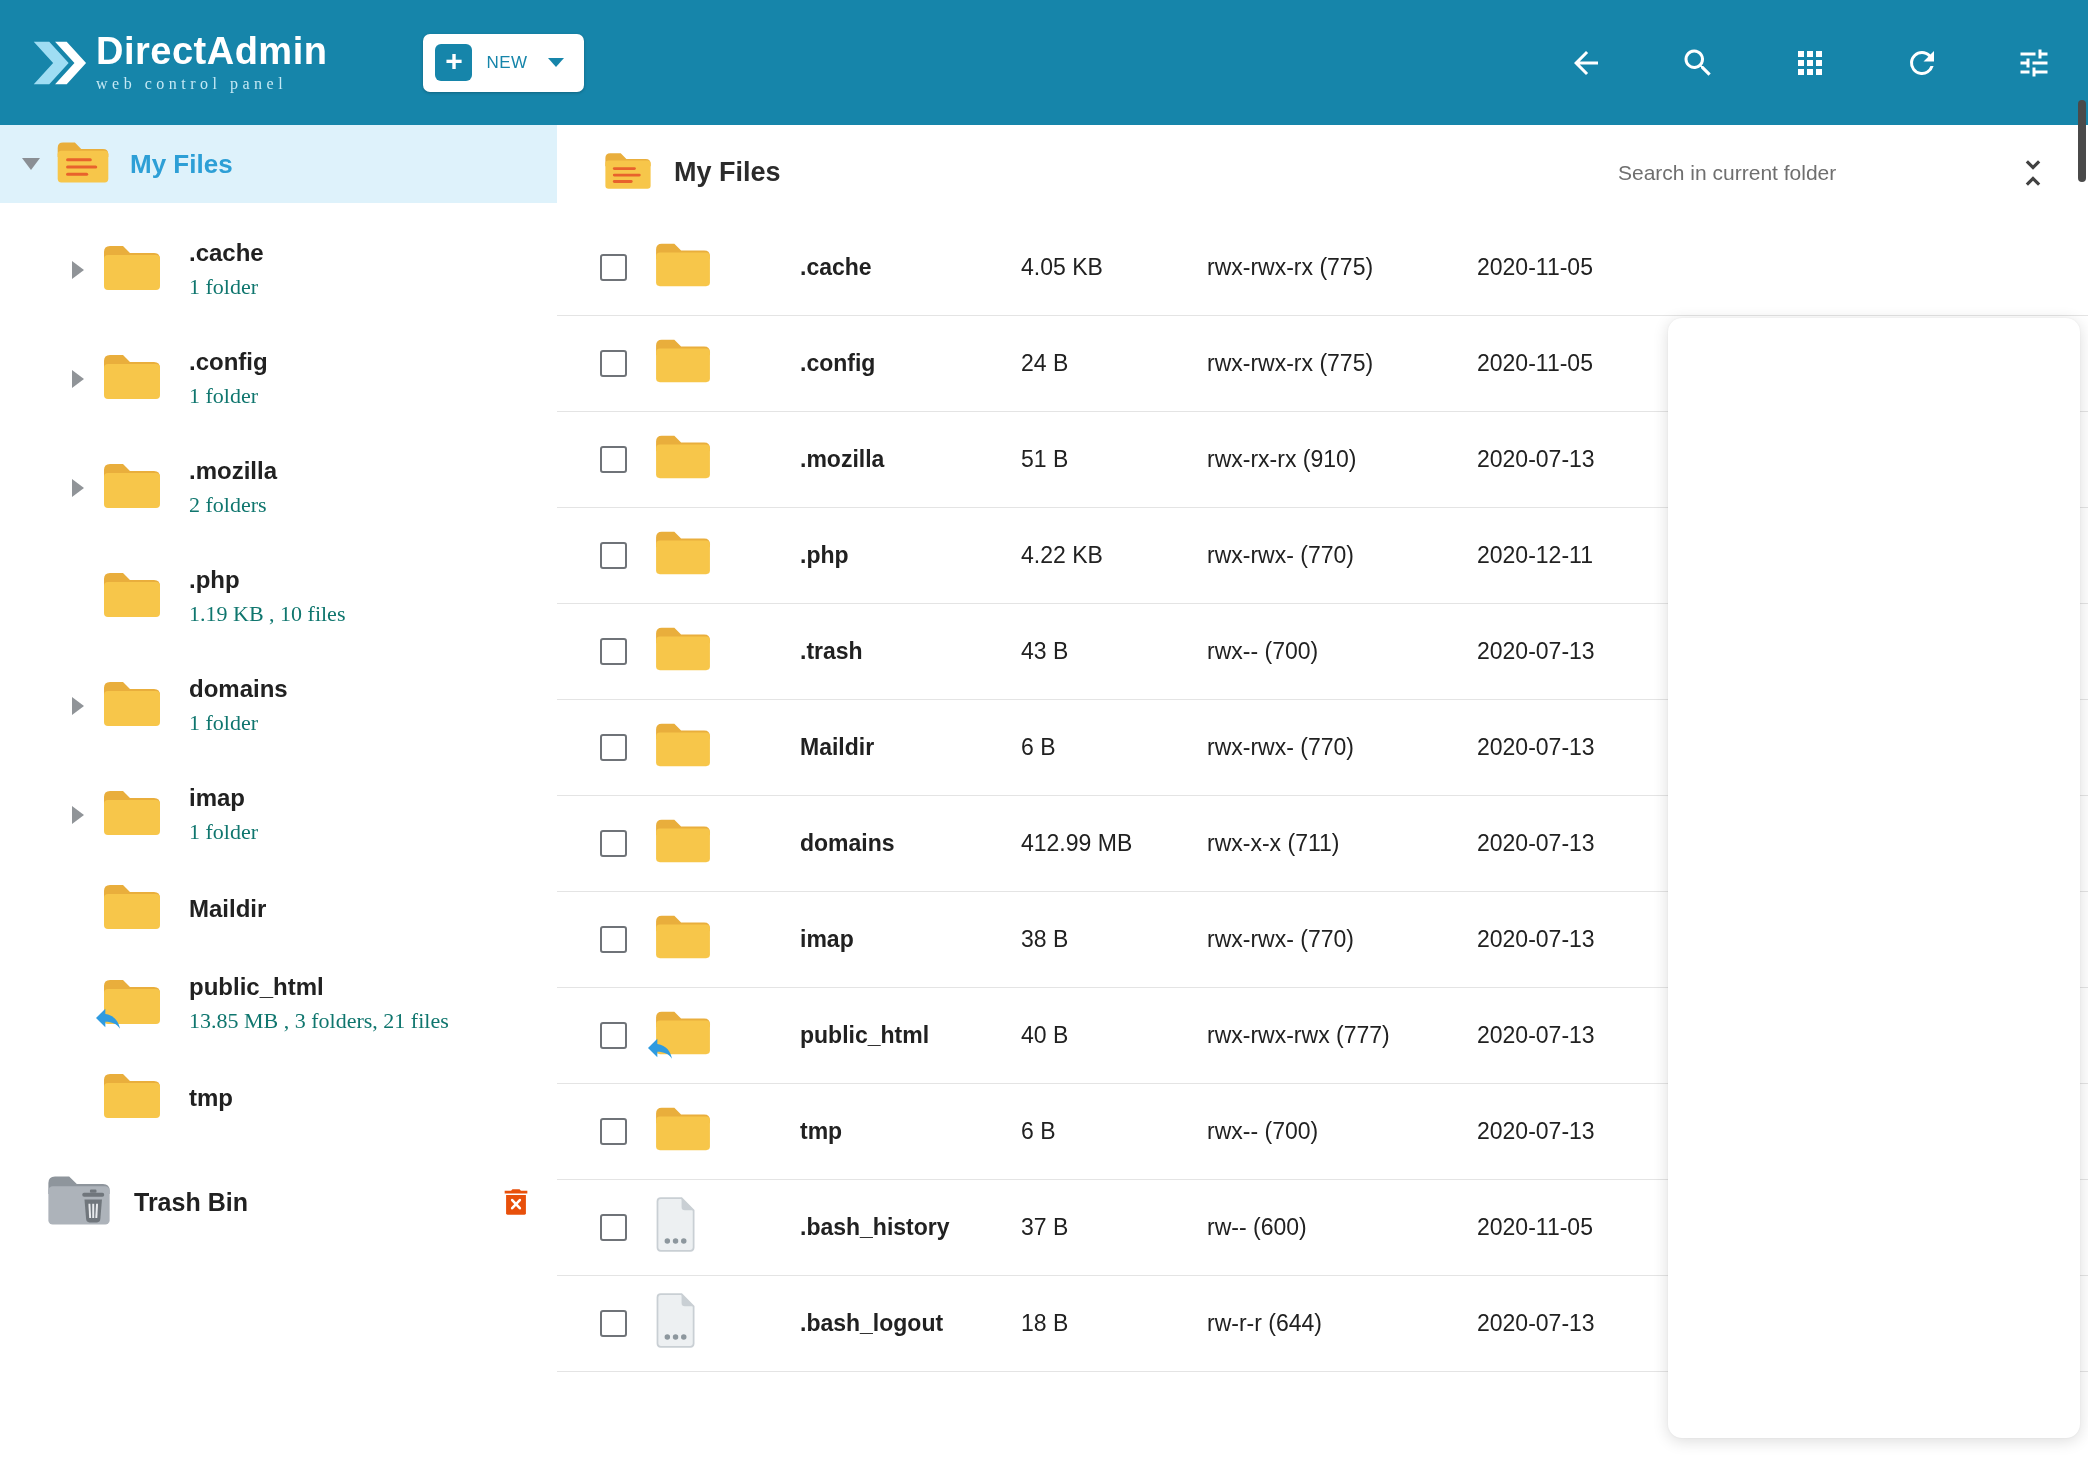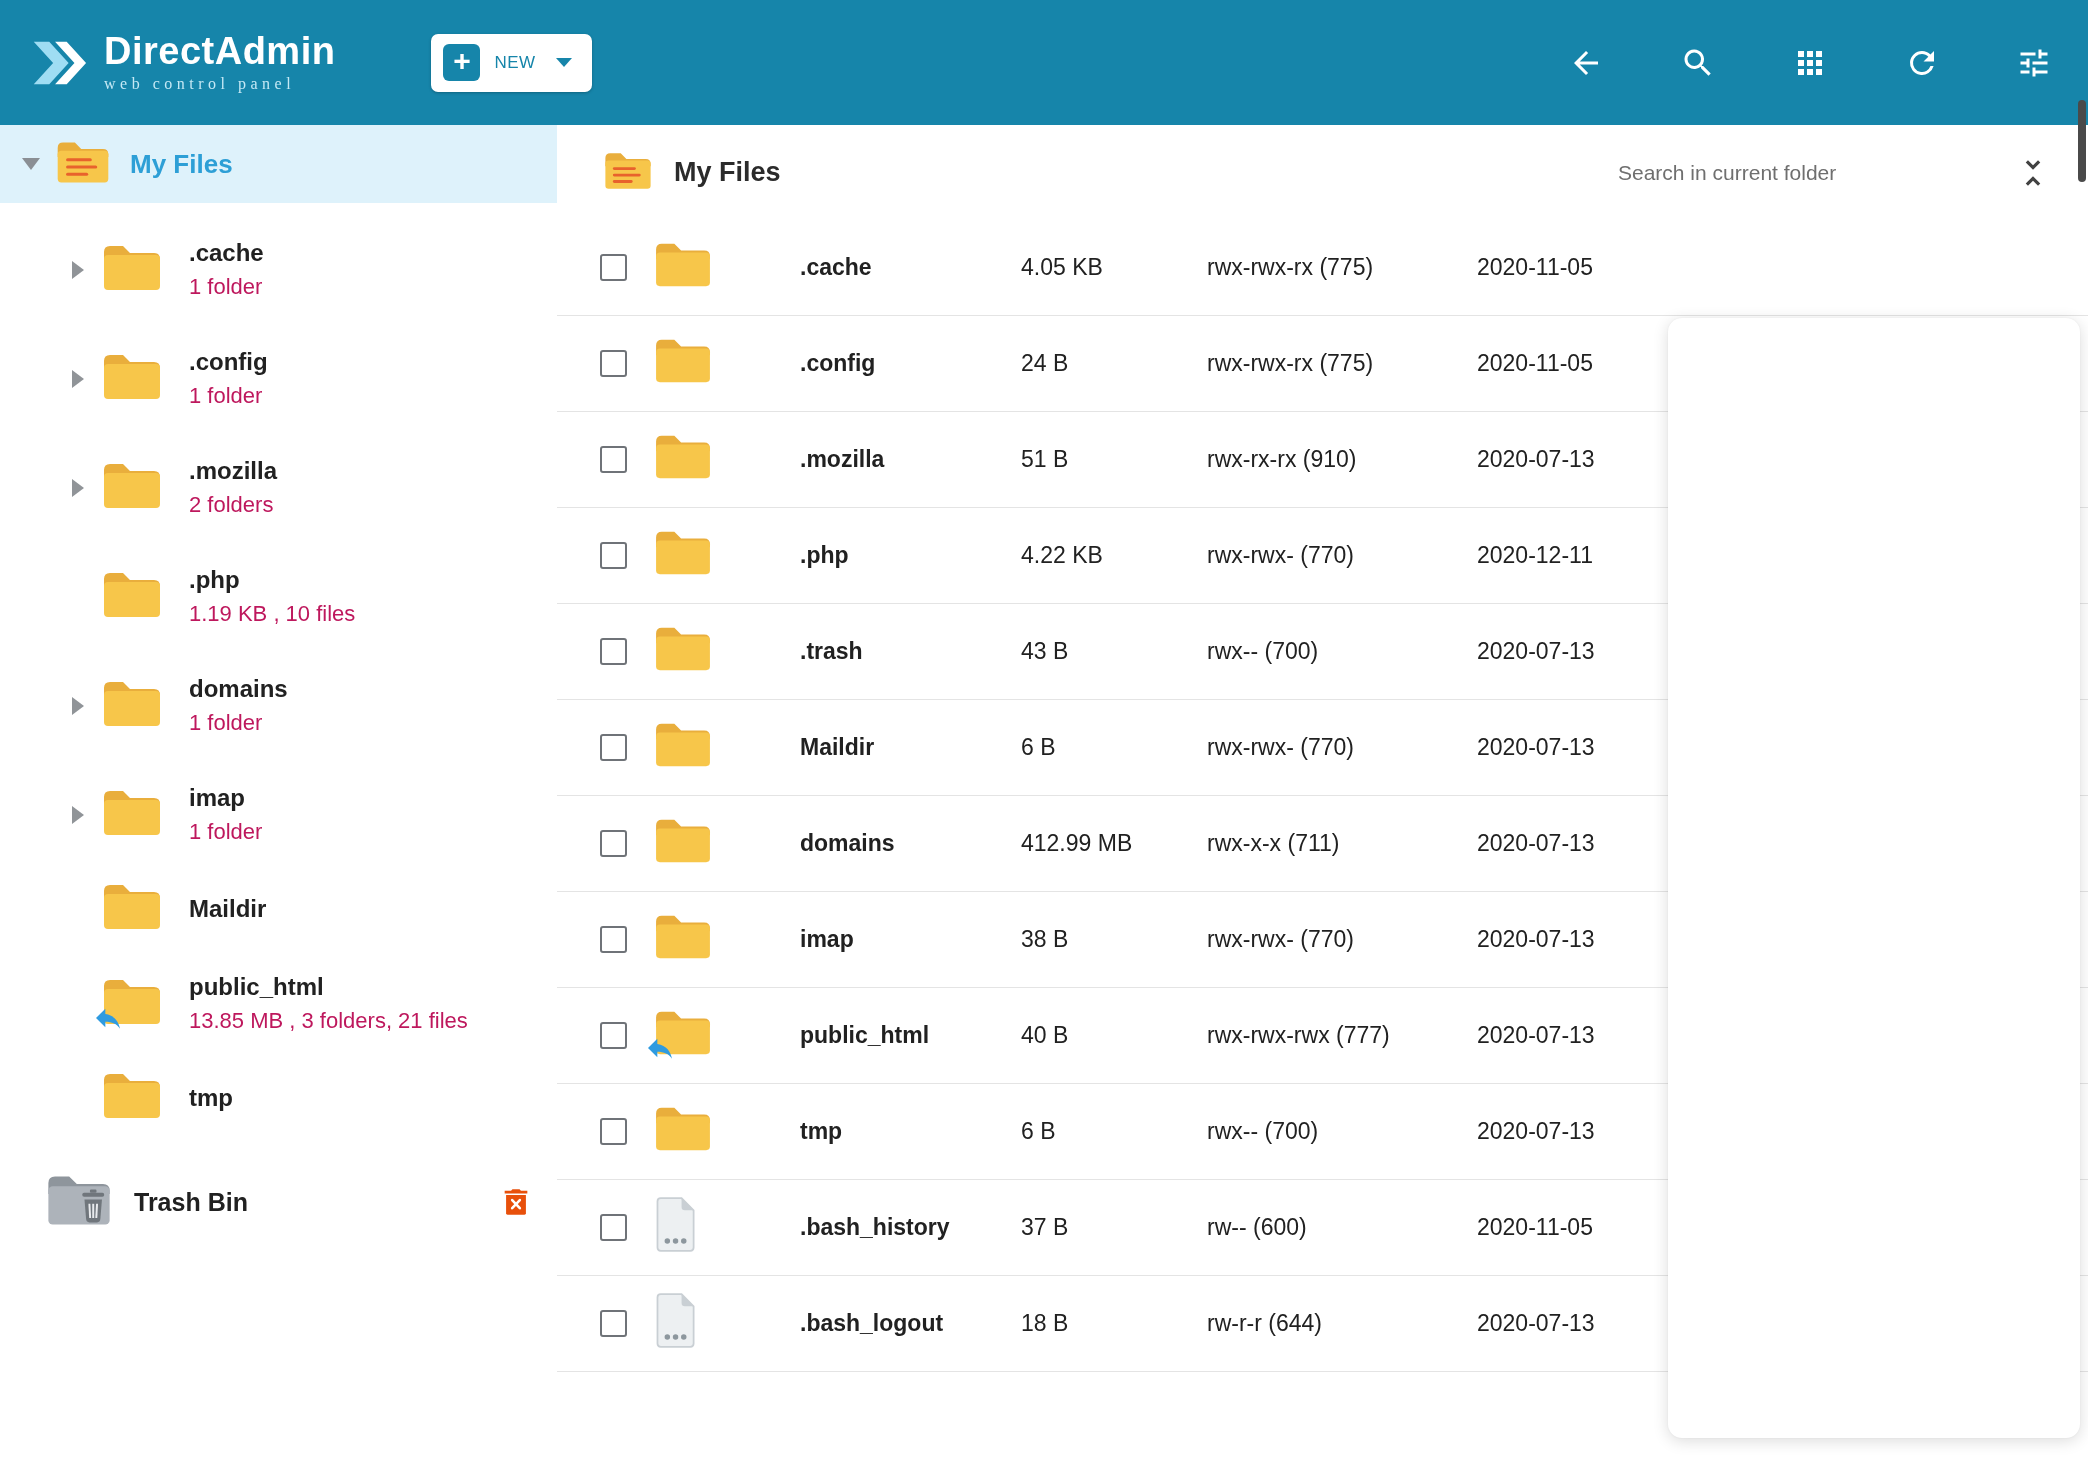--- a/index.html
+++ b/index.html
@@ -8,21 +8,21 @@
     font-family:"Liberation Sans","DejaVu Sans",sans-serif;
     background:#ffffff; color:#212121; overflow:hidden; position:relative;
   }
 
   
   .topbar {
     position:absolute; top:0; left:0; width:2088px; height:125px;
     background:#1685AA; display:flex; align-items:center;
     padding:0 20px 0 26px; z-index:5;
   }
-  .brand { display:flex; align-items:center; gap:16px; }
+  .brand { display:flex; align-items:center; gap:8px; }
   .brand-logo svg { width:62px; height:62px; display:block; }
   .brand-text { display:flex; flex-direction:column; }
   .brand-title { color:#fff; font-size:38px; font-weight:bold; letter-spacing:.5px; line-height:1.05; }
   .brand-subtitle { color:#C5E9F5; font-size:16px; letter-spacing:4.5px; margin-top:3px;font-family:Liberation Serif, serif; }
 
   .new-btn {
     margin-left:96px; height:58px; background:#fff; border:none; border-radius:7px;
     display:flex; align-items:center; gap:14px; padding:0 20px 0 12px; cursor:pointer;
     box-shadow:0 1px 3px rgba(0,0,0,.25); font-family:inherit;
   }
@@ -55,21 +55,21 @@
   .tree-row { position:relative; padding:24px 10px 24px 189px; cursor:pointer; }
   .tree-row.no-meta { padding-top:14px; padding-bottom:14px; }
   .tree-caret {
     position:absolute; left:72px; top:50%; transform:translateY(-50%);
     width:0; height:0; border-top:9px solid transparent; border-bottom:9px solid transparent;
     border-left:12px solid #909498;
   }
   .tree-folder { position:absolute; left:100px; top:50%; transform:translateY(-50%); }
   .tree-folder .folder-svg { width:64px; height:52px; display:block; }
   .tree-name { display:block; font-size:24px; font-weight:bold; color:#212121; }
-  .tree-meta { display:block; font-size:22px; color:#be185d; margin-top:7px; }
+  .tree-meta { display:block; font-size:22px; color:#0f766e; margin-top:7px;font-family:Liberation Serif, serif; }
   .no-meta .tree-text { display:flex; align-items:center; min-height:52px; }
 
   .icon-wrap { position:relative; display:inline-block; }
   .symlink-arrow { position:absolute; left:-8px; bottom:-6px; width:32px; height:32px; }
 
   .trash-row { position:relative; margin-top:26px; display:flex; align-items:center; padding-left:44px; height:76px; cursor:pointer; }
   .trash-folder .folder-svg { width:70px; height:57px; display:block; }
   .trash-label { font-size:25px; font-weight:bold; margin-left:20px; }
   .trash-delete { position:absolute; right:24px; top:50%; transform:translateY(-50%); cursor:pointer; }
   .trash-delete svg { width:34px; height:34px; display:block; }

